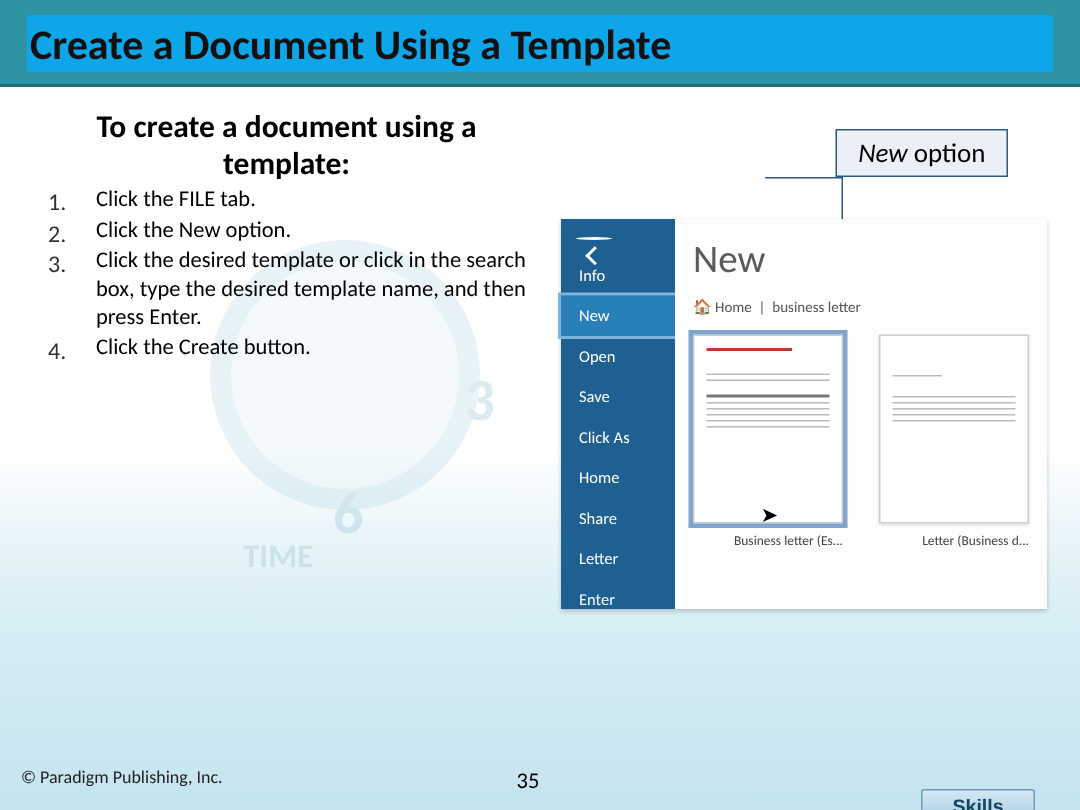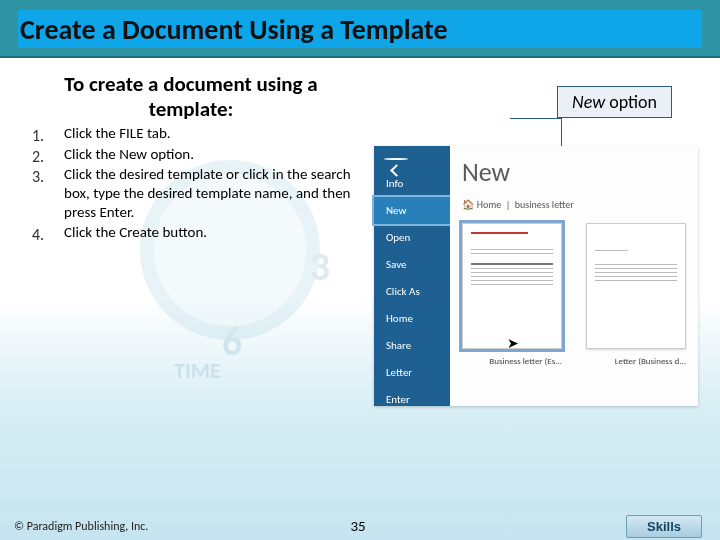--- a/index.html
+++ b/index.html
@@ -22,21 +22,21 @@
   }
   .clock-face {
     width: 180px; height: 180px;
     border: 14px solid #a3d0e0;
     border-radius: 50%;
     position: relative;
     background: #d6ecf3;
   }
   .clock-label-3 { position:absolute; right:-24px; top:68px; font-size:40px; font-weight:bold; color:#7cb0c4;}
   .clock-label-6 { position:absolute; bottom:-40px; left:68px; font-size:40px; font-weight:bold; color:#7cb0c4;}
-  .clock-sub { position:absolute; bottom:-58px; left:20px; font-size:22px; font-weight:bold; color:#7cb0c4;}
+  .clock-sub { position:absolute; bottom:-58px; left:8px; font-size:22px; font-weight:bold; color:#7cb0c4;}
   .title-bar {
     background: #2e94a3;
     padding: 10px 18px 8px 18px;
     border-bottom: 2px solid #1f6d78;
   }
   .title-bar h1 {
     color: #111;
     font-size: 28px;
     font-weight: bold;
     background: #0ea5e9;
@@ -191,25 +191,25 @@
     margin-top: 6px;
   }
   .cursor-icon {
     position: absolute;
     bottom: -4px; left: 44px;
     font-size: 14px;
     color: #000;
   }
   .footer {
     position: absolute;
-    bottom: 0; left: 0; right: 4px;
+    bottom: 0; left: 0; right: 16px;
     height: 28px;
     display: flex;
-    align-items: center;
     padding: 0 14px;
+    flex-direction: column;
   }
   .copyright { font-size: 12px; color: #222; }
   .page-num {
     position: absolute;
     left: 50%;
     transform: translateX(-50%);
     font-size: 15px;
     color: #000;
   }
   .skills-btn {

